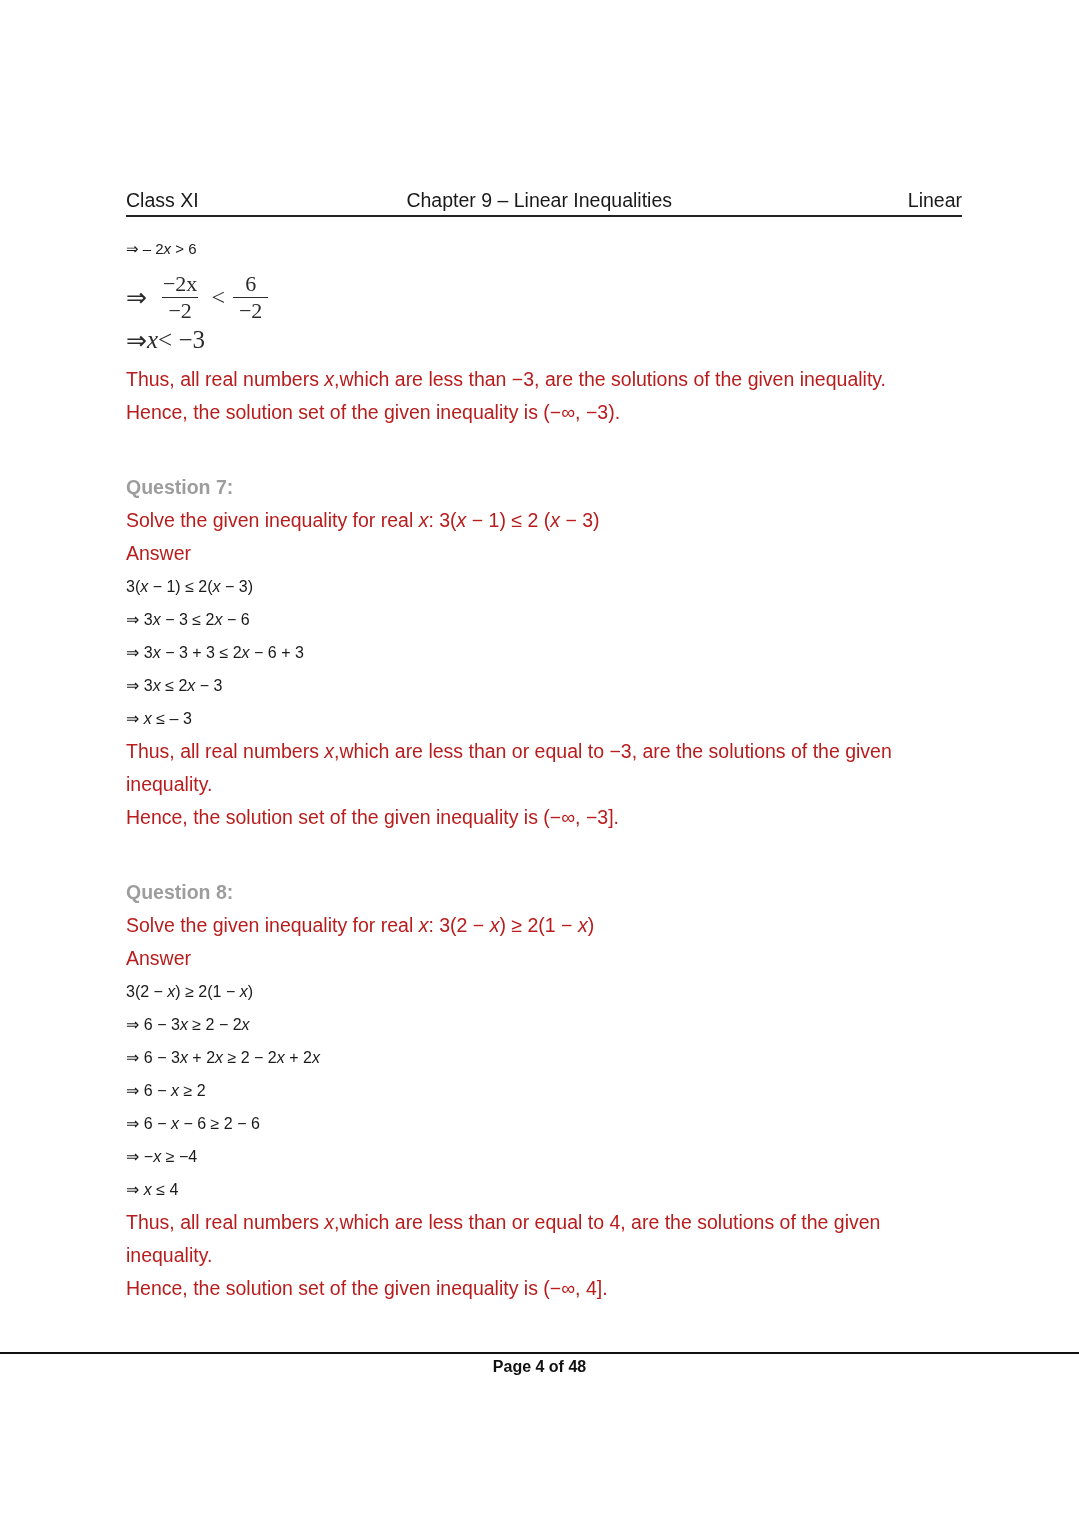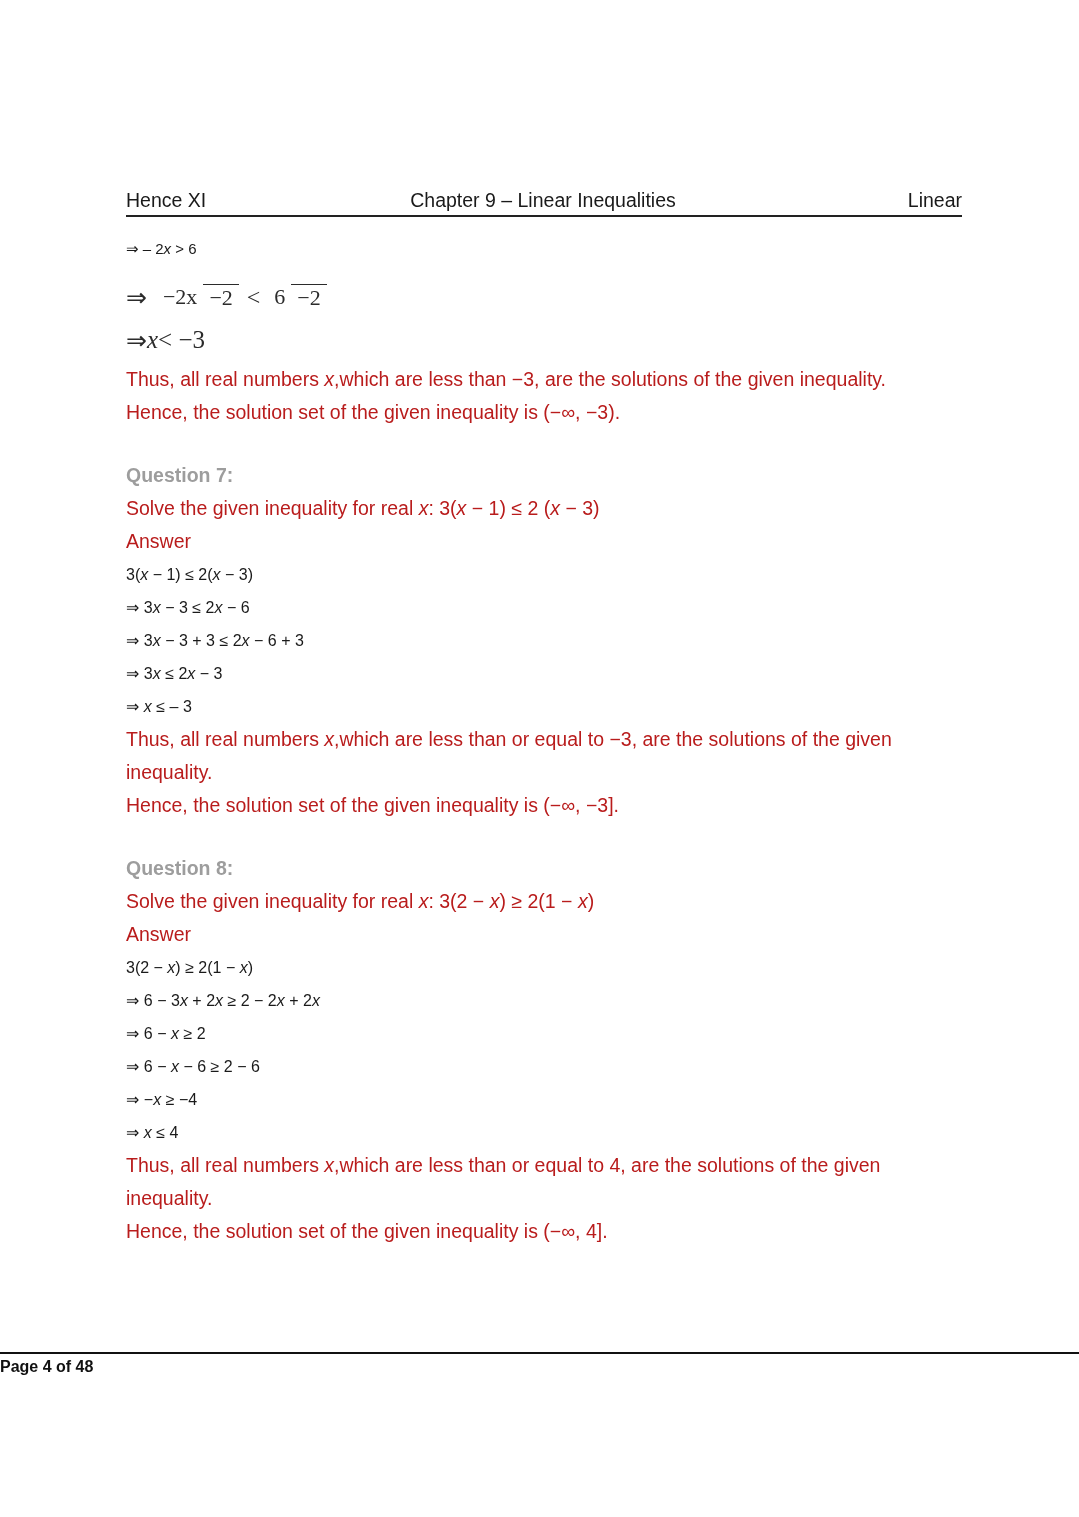--- a/index.html
+++ b/index.html
@@ -65,20 +65,21 @@
   i, .v { font-style: italic; }
 
   .gap-lg { height: 30px; }
   .gap-sm { height: 6px; }
 
   .qhead {
     font-size: 19.5px;
     line-height: 33px;
     font-weight: bold;
     color: #9d9d9d;
+    margin-top: 12px;
   }
 
   
   .eqblock {
     font-family: "Liberation Serif", serif;
     color: #2b2b2b;
     margin-top: 4px;
     margin-bottom: 2px;
   }
   .eqrow {
@@ -89,21 +90,21 @@
   }
   .eqrow2 {
     display: flex;
     align-items: center;
     height: 30px;
     font-size: 25px;
   }
   .arrow { margin-right: 6px; font-size: 25px; }
   .frac {
     display: inline-flex;
-    flex-direction: row;
+    flex-direction: column;
     align-items: center;
     vertical-align: middle;
     margin: 8px 4px;
     font-size: 22px;
     line-height: 1.06;
   }
   .frac .num { padding: 0 6px 1px 6px; }
   .frac .den { padding: 1px 6px 0 6px; border-top: 1.4px solid #2b2b2b; }
   .relop { margin: 0 4px; font-size: 24px; }
 
@@ -114,33 +115,33 @@
     top: 1352px;
     width: 1079px;
     height: 0;
     border-top: 2.5px solid #111111;
   }
   .footer-text {
     position: absolute;
     left: 0;
     top: 1358px;
     width: 1079px;
-    text-align: left;
+    text-align: center;
     font-size: 16px;
     font-weight: bold;
     color: #111111;
   }
 </style>
 </head>
 <body>
 
 <div class="page">
 
   <div class="page-header">
-    <span class="hdr-left">Hence XI</span>
+    <span class="hdr-left">Class XI</span>
     <span class="hdr-center">Chapter 9 – Linear Inequalities</span>
     <span class="hdr-right">Linear</span>
   </div>
 
   <div class="content">
 
     <div class="line">⇒ – 2<i>x</i> &gt; 6</div>
 
     <div class="eqblock">
       <div class="eqrow">
@@ -178,20 +179,21 @@
     <div class="para">Thus, all real numbers <i>x</i>,which are less than or equal to −3, are the solutions of the given inequality.</div>
     <div class="para">Hence, the solution set of the given inequality is (−∞, −3].</div>
 
     <div class="gap-lg"></div>
 
     <div class="qhead">Question 8:</div>
     <div class="para">Solve the given inequality for real <i>x</i>: 3(2 − <i>x</i>) ≥ 2(1 − <i>x</i>)</div>
     <div class="para">Answer</div>
 
     <div class="step">3(2 − <i>x</i>) ≥ 2(1 − <i>x</i>)</div>
+    <div class="step">⇒ 6 − 3<i>x</i> ≥ 2 − 2<i>x</i></div>
     <div class="step">⇒ 6 − 3<i>x</i> + 2<i>x</i> ≥ 2 − 2<i>x</i> + 2<i>x</i></div>
     <div class="step">⇒ 6 − <i>x</i> ≥ 2</div>
     <div class="step">⇒ 6 − <i>x</i> − 6 ≥ 2 − 6</div>
     <div class="step">⇒ −<i>x</i> ≥ −4</div>
     <div class="step">⇒ <i>x</i> ≤ 4</div>
 
     <div class="para">Thus, all real numbers <i>x</i>,which are less than or equal to 4, are the solutions of the given inequality.</div>
     <div class="para">Hence, the solution set of the given inequality is (−∞, 4].</div>
 
   </div>

